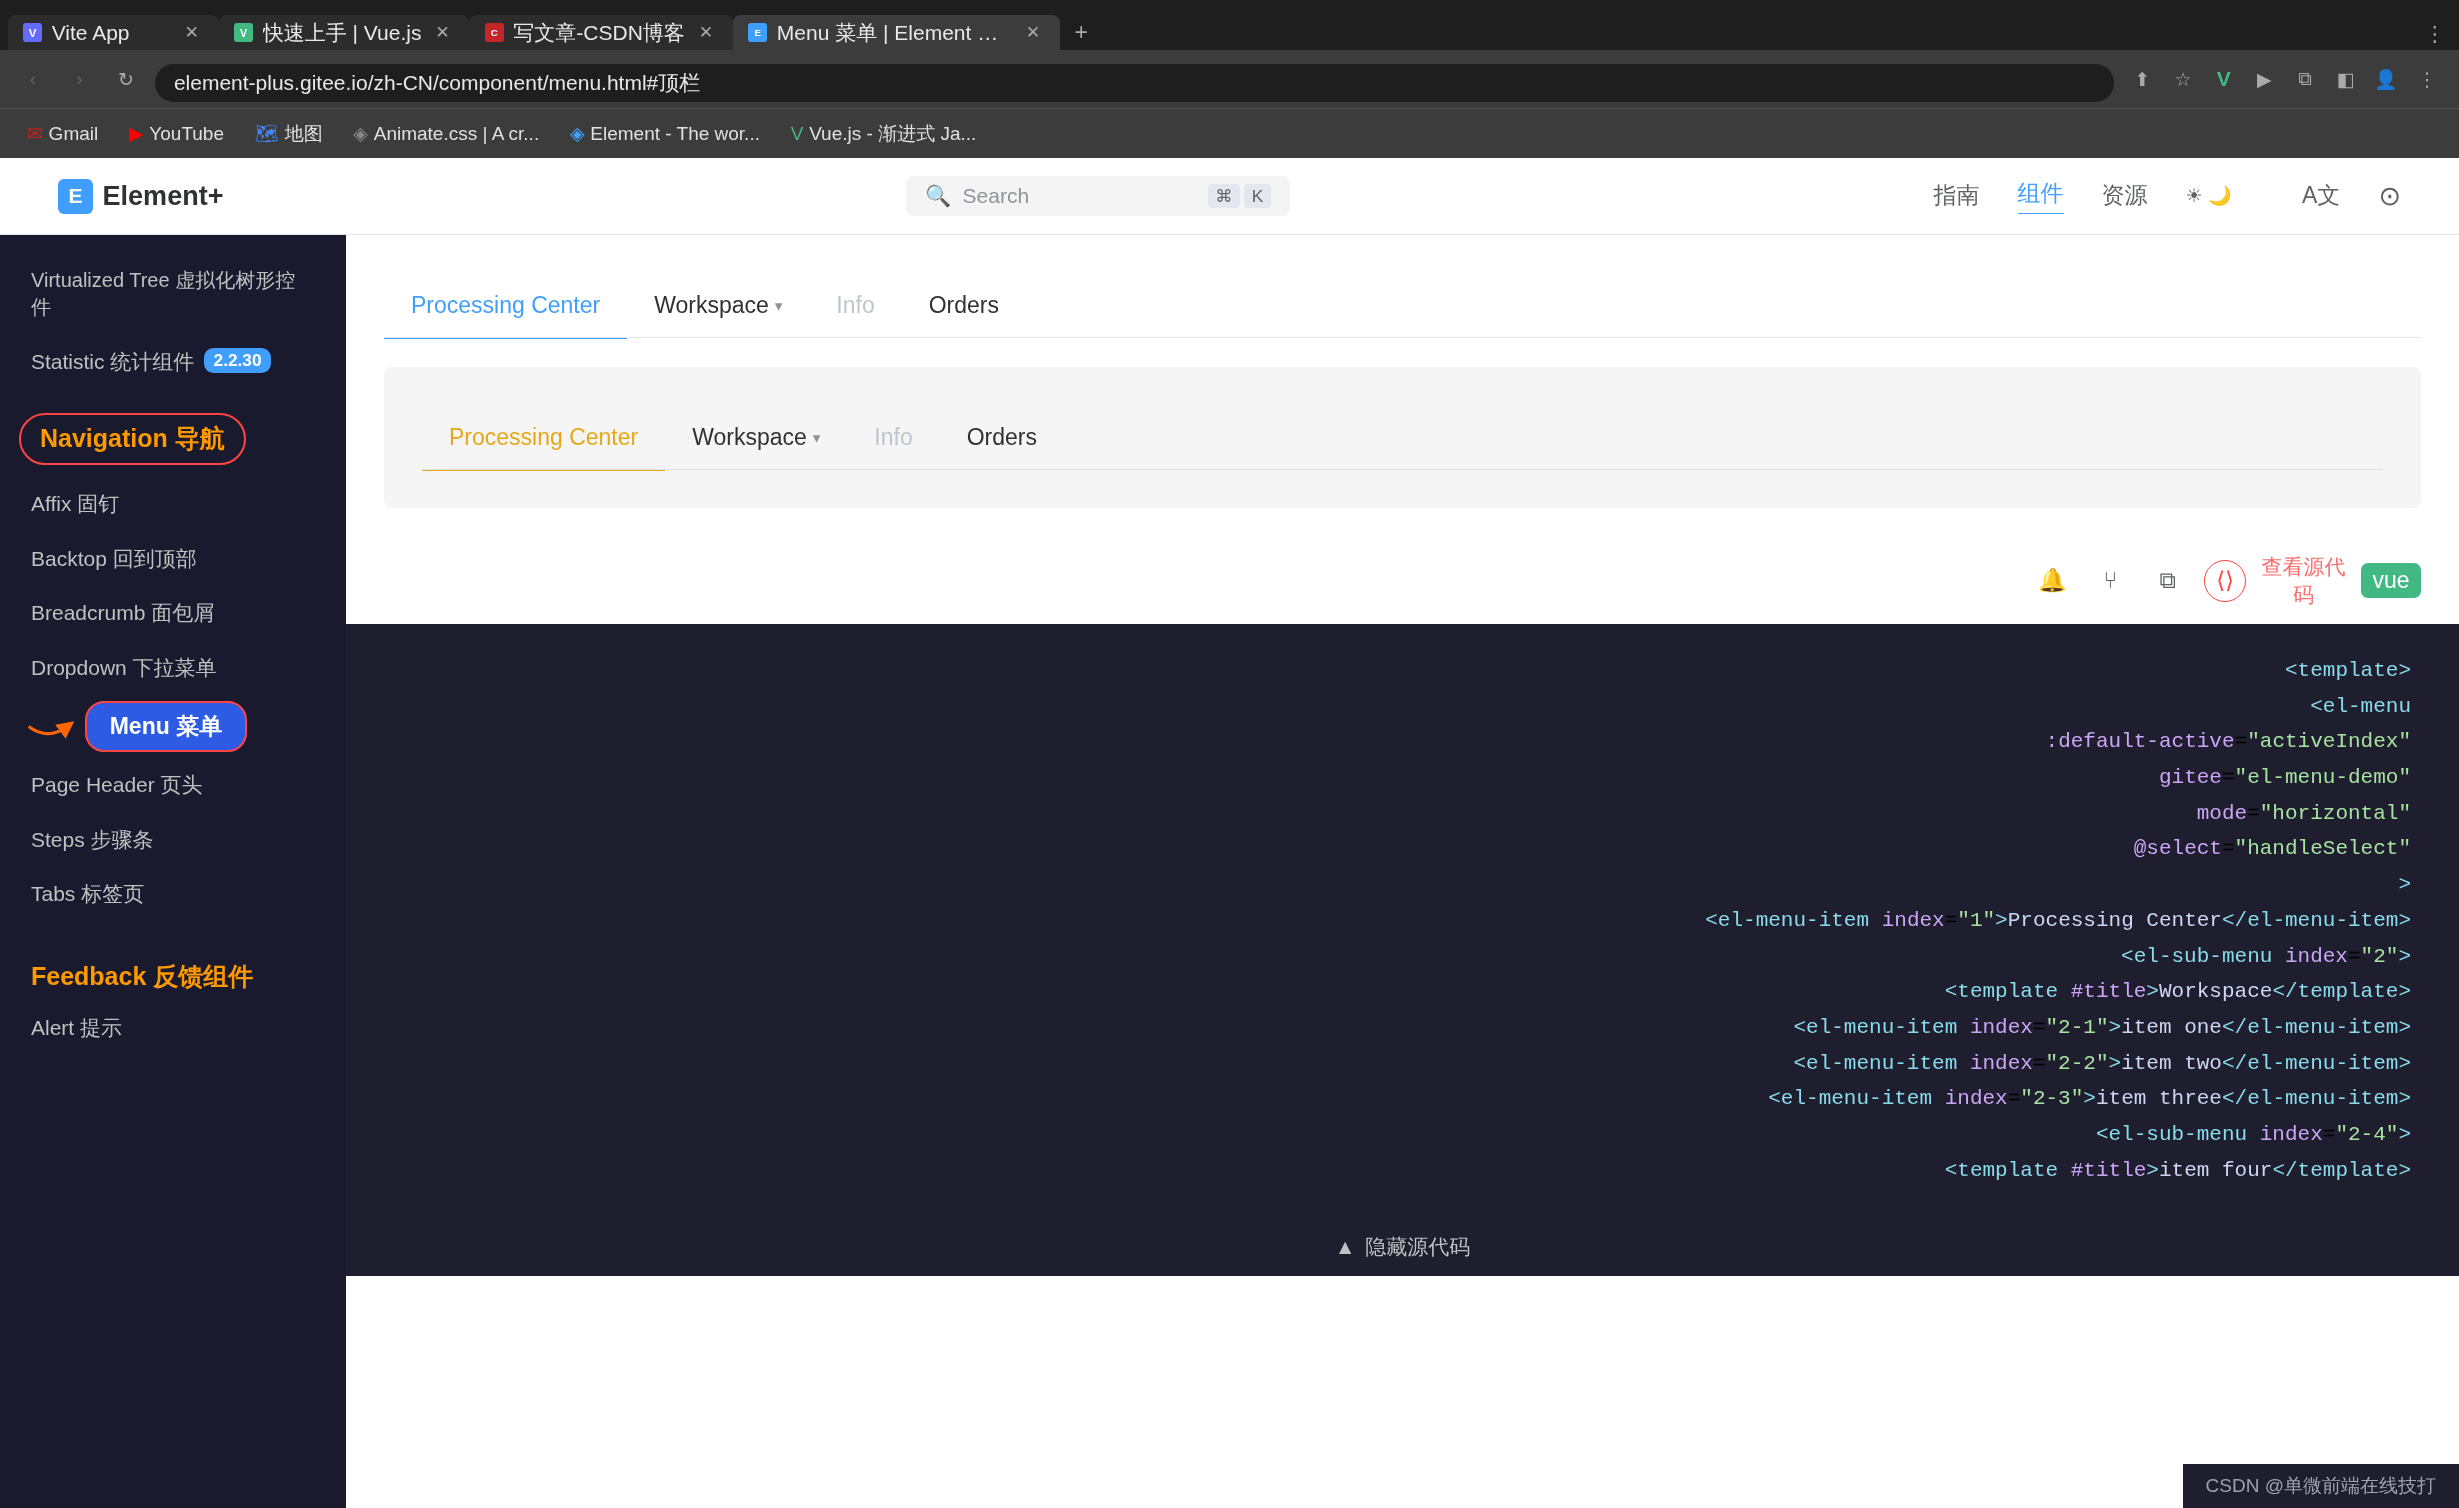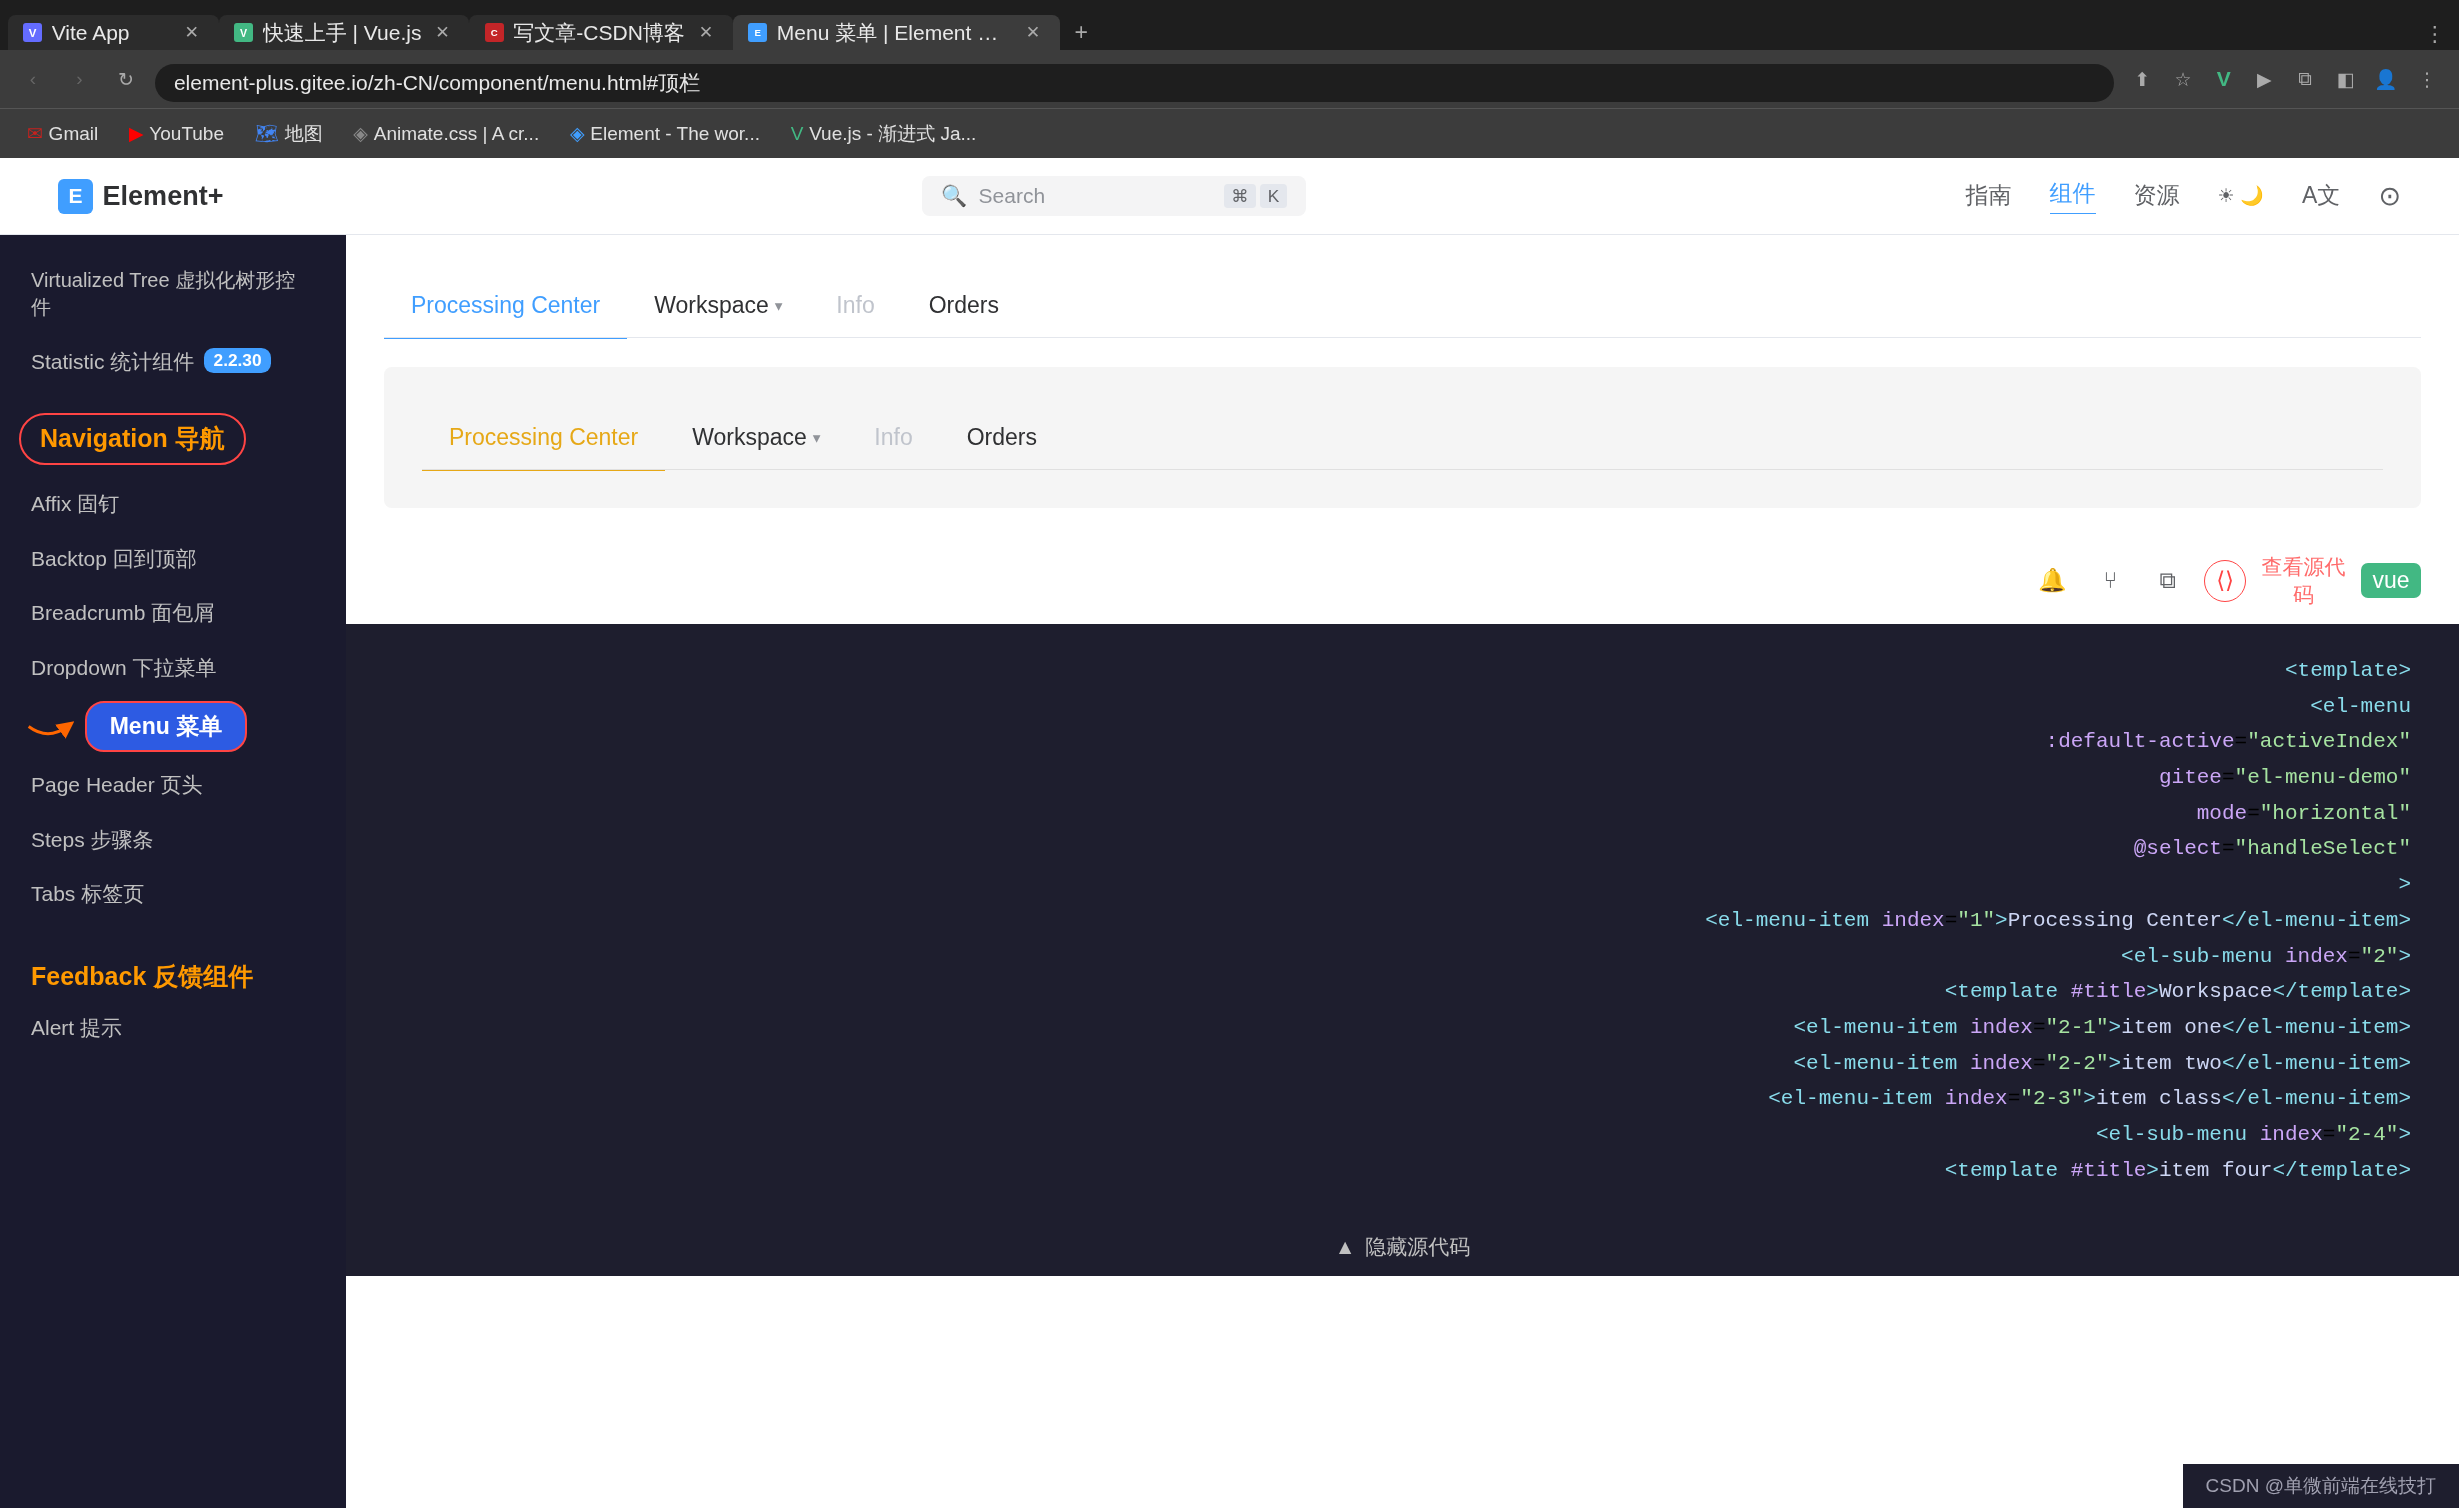--- a/index.html
+++ b/index.html
@@ -158,21 +158,21 @@
     </div>
   </div>
   <div style="display:flex;align-items:center;gap:38px;margin-left:38px;">
     <span style="font-size:23px;color:#606266;cursor:pointer;">指南</span>
     <span style="font-size:23px;color:#409eff;cursor:pointer;border-bottom:1.9px solid #409eff;padding-bottom:3.8px;">组件</span>
     <span style="font-size:23px;color:#606266;cursor:pointer;">资源</span>
     <div style="display:flex;align-items:center;gap:5.8px;">
       <span style="font-size:19px;color:#606266;">☀</span>
       <span style="font-size:19px;color:#606266;">🌙</span>
     </div>
-    <span style="font-size:23px;color:#606266;">A文</span>
+    <span style="font-size:23px;color:#606266;margin-left:32px;">A文</span>
     <span style="font-size:27px;color:#606266;">⊙</span>
   </div>
 </div>
 
 <div class="main-area">
 
   <div class="sidebar">
     <div class="sidebar-item">
       <span style="font-size:20px;">Virtualized Tree 虚拟化树形控件</span>
     </div>
@@ -295,21 +295,21 @@
       <div>&nbsp;&nbsp;&nbsp;&nbsp;<span class="attr-name">:default-active</span>=<span class="attr-value">"activeIndex"</span></div>
       <div>&nbsp;&nbsp;&nbsp;&nbsp;<span class="attr-name">gitee</span>=<span class="attr-value">"el-menu-demo"</span></div>
       <div>&nbsp;&nbsp;&nbsp;&nbsp;<span class="attr-name">mode</span>=<span class="attr-value">"horizontal"</span></div>
       <div>&nbsp;&nbsp;&nbsp;&nbsp;<span class="attr-name">@select</span>=<span class="attr-value">"handleSelect"</span></div>
       <div>&nbsp;&nbsp;<span class="tag">&gt;</span></div>
       <div>&nbsp;&nbsp;&nbsp;&nbsp;<span class="tag">&lt;el-menu-item</span> <span class="attr-name">index</span>=<span class="attr-value">"1"</span><span class="tag">&gt;</span><span class="text">Processing Center</span><span class="tag">&lt;/el-menu-item&gt;</span></div>
       <div>&nbsp;&nbsp;&nbsp;&nbsp;<span class="tag">&lt;el-sub-menu</span> <span class="attr-name">index</span>=<span class="attr-value">"2"</span><span class="tag">&gt;</span></div>
       <div>&nbsp;&nbsp;&nbsp;&nbsp;&nbsp;&nbsp;<span class="tag">&lt;template</span> <span class="attr-name">#title</span><span class="tag">&gt;</span><span class="text">Workspace</span><span class="tag">&lt;/template&gt;</span></div>
       <div>&nbsp;&nbsp;&nbsp;&nbsp;&nbsp;&nbsp;<span class="tag">&lt;el-menu-item</span> <span class="attr-name">index</span>=<span class="attr-value">"2-1"</span><span class="tag">&gt;</span><span class="text">item one</span><span class="tag">&lt;/el-menu-item&gt;</span></div>
       <div>&nbsp;&nbsp;&nbsp;&nbsp;&nbsp;&nbsp;<span class="tag">&lt;el-menu-item</span> <span class="attr-name">index</span>=<span class="attr-value">"2-2"</span><span class="tag">&gt;</span><span class="text">item two</span><span class="tag">&lt;/el-menu-item&gt;</span></div>
-      <div>&nbsp;&nbsp;&nbsp;&nbsp;&nbsp;&nbsp;<span class="tag">&lt;el-menu-item</span> <span class="attr-name">index</span>=<span class="attr-value">"2-3"</span><span class="tag">&gt;</span><span class="text">item class</span><span class="tag">&lt;/el-menu-item&gt;</span></div>
+      <div>&nbsp;&nbsp;&nbsp;&nbsp;&nbsp;&nbsp;<span class="tag">&lt;el-menu-item</span> <span class="attr-name">index</span>=<span class="attr-value">"2-3"</span><span class="tag">&gt;</span><span class="text">item three</span><span class="tag">&lt;/el-menu-item&gt;</span></div>
       <div>&nbsp;&nbsp;&nbsp;&nbsp;&nbsp;&nbsp;<span class="tag">&lt;el-sub-menu</span> <span class="attr-name">index</span>=<span class="attr-value">"2-4"</span><span class="tag">&gt;</span></div>
       <div>&nbsp;&nbsp;&nbsp;&nbsp;&nbsp;&nbsp;&nbsp;&nbsp;<span class="tag">&lt;template</span> <span class="attr-name">#title</span><span class="tag">&gt;</span><span class="text">item four</span><span class="tag">&lt;/template&gt;</span></div>
     </div>
 
     <div style="display:flex;justify-content:center;align-items:center;background:#1e1e2e;padding:15.4px;color:#c0c0c0;font-size:21px;cursor:pointer;gap:9.6px;">
       <span>▲</span>
       <span>隐藏源代码</span>
     </div>
   </div>
 </div>

